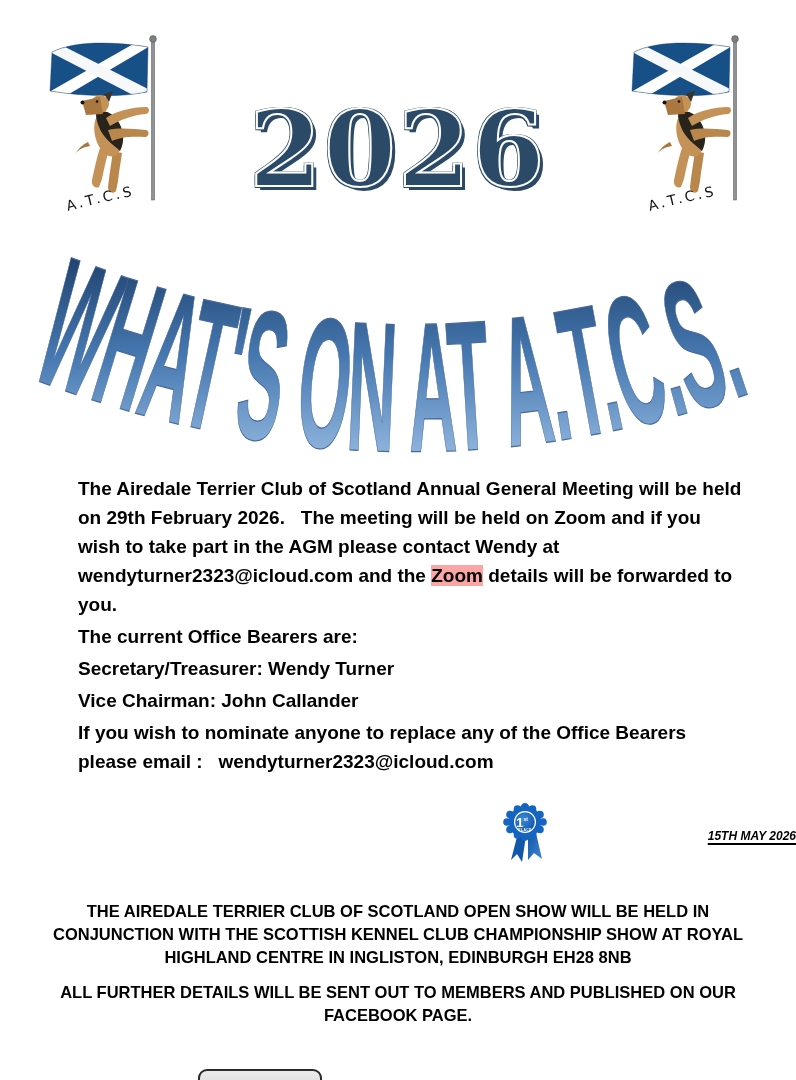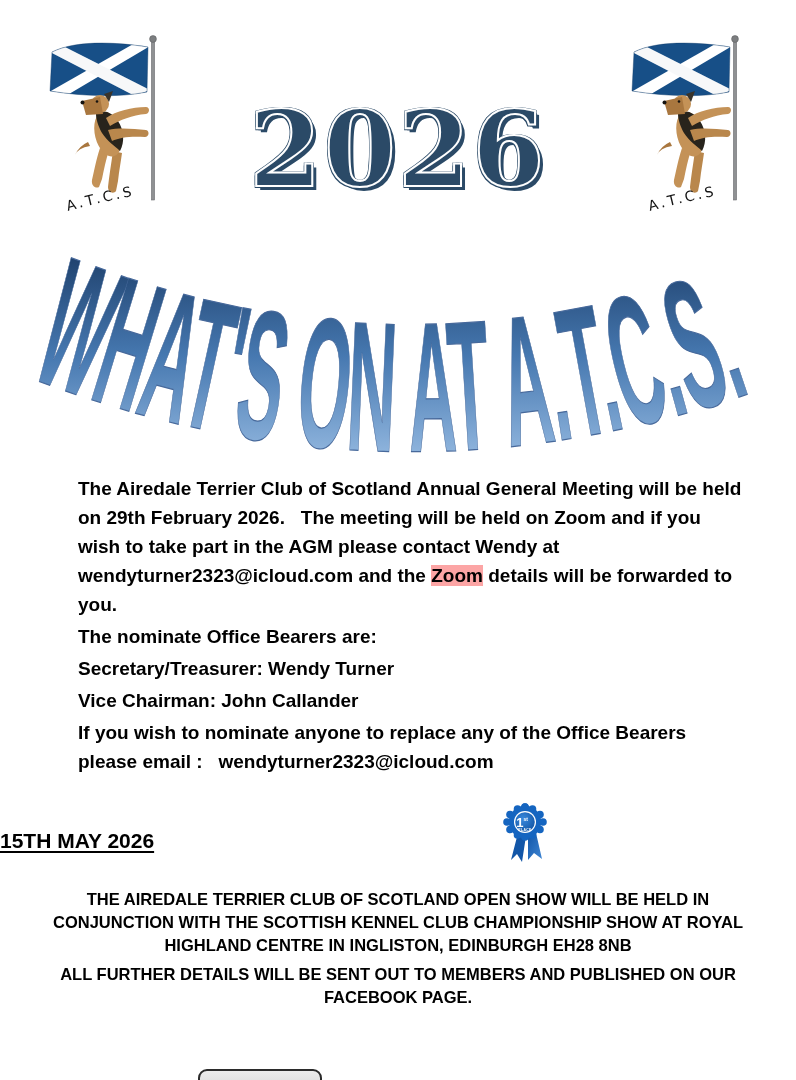--- a/index.html
+++ b/index.html
@@ -34,36 +34,37 @@
     color:#000;
   }
   .body-block p {
     font-weight:bold; font-size:19px; line-height:29px;
     margin:0 0 3px 0; white-space:pre-wrap;
   }
   .hl { background:#fca5a5; }
 
   .show-date {
     position:absolute; top:829px; left:0; right:0;
-    text-align:left;
-    font-weight:bold; font-size:21px;
+    text-align:right;
+    font-weight:bold; font-size:12px;
     text-decoration:underline;
     text-decoration-thickness:2px;
     text-underline-offset:3px;
     color:#000;
+    font-style:italic;
   }
   .rosette { position:absolute; left:502px; top:802px; width:47px; height:71px; }
 
   .announce-block {
     position:absolute; left:46px; right:46px; top:888px;
     text-align:center; color:#000;
   }
   .announce-block p {
     font-weight:bold; font-size:16.5px; line-height:23px;
-    margin:0 0 6px 0;
+    margin:12px 0 6px 0;
   }
 
   .bottom-button {
     position:absolute; left:198px; top:1069px; width:124px; height:30px;
     background:linear-gradient(#ececec,#d2d2d2);
     border:2px solid #2b2b2b; border-radius:9px;
     cursor:pointer;
   }
 </style>
 </head>
@@ -145,21 +146,21 @@
 
   <svg class="wordart" viewBox="0 0 796 232">
     <path id="bannerPath" d="M 28 142 Q 398 286 768 152" fill="none"></path>
     <text font-family="Liberation Sans, sans-serif" font-weight="bold" font-size="185" fill="url(#wgrad)" stroke="#47699b" stroke-width="1.2">
       <textPath href="#bannerPath" textLength="740" lengthAdjust="spacingAndGlyphs">WHAT'S ON AT A.T.C.S.</textPath>
     </text>
   </svg>
 
   <div class="body-block">
     <p><span>The Airedale Terrier Club of Scotland Annual General Meeting will be held on 29th February 2026.   The meeting will be held on Zoom and if you wish to take part in the AGM please contact Wendy at wendyturner2323@icloud.com and the </span><span class="hl">Zoom</span><span> details will be forwarded to you.</span></p>
-    <p>The nominate Office Bearers are:</p>
+    <p>The current Office Bearers are:</p>
     <p>Secretary/Treasurer: Wendy Turner</p>
     <p>Vice Chairman: John Callander</p>
     <p>If you wish to nominate anyone to replace any of the Office Bearers please email :   wendyturner2323@icloud.com</p>
   </div>
 
   <div class="show-date">15TH MAY 2026</div>
 
   <svg class="rosette" viewBox="0 0 47 71">
     <polygon points="16,31 24,34 20,60 15,52 9,58" fill="#1256a8"></polygon>
     <polygon points="26,34 34,31 40,57 32,51 26,58" fill="url(#ribGrad)"></polygon>

